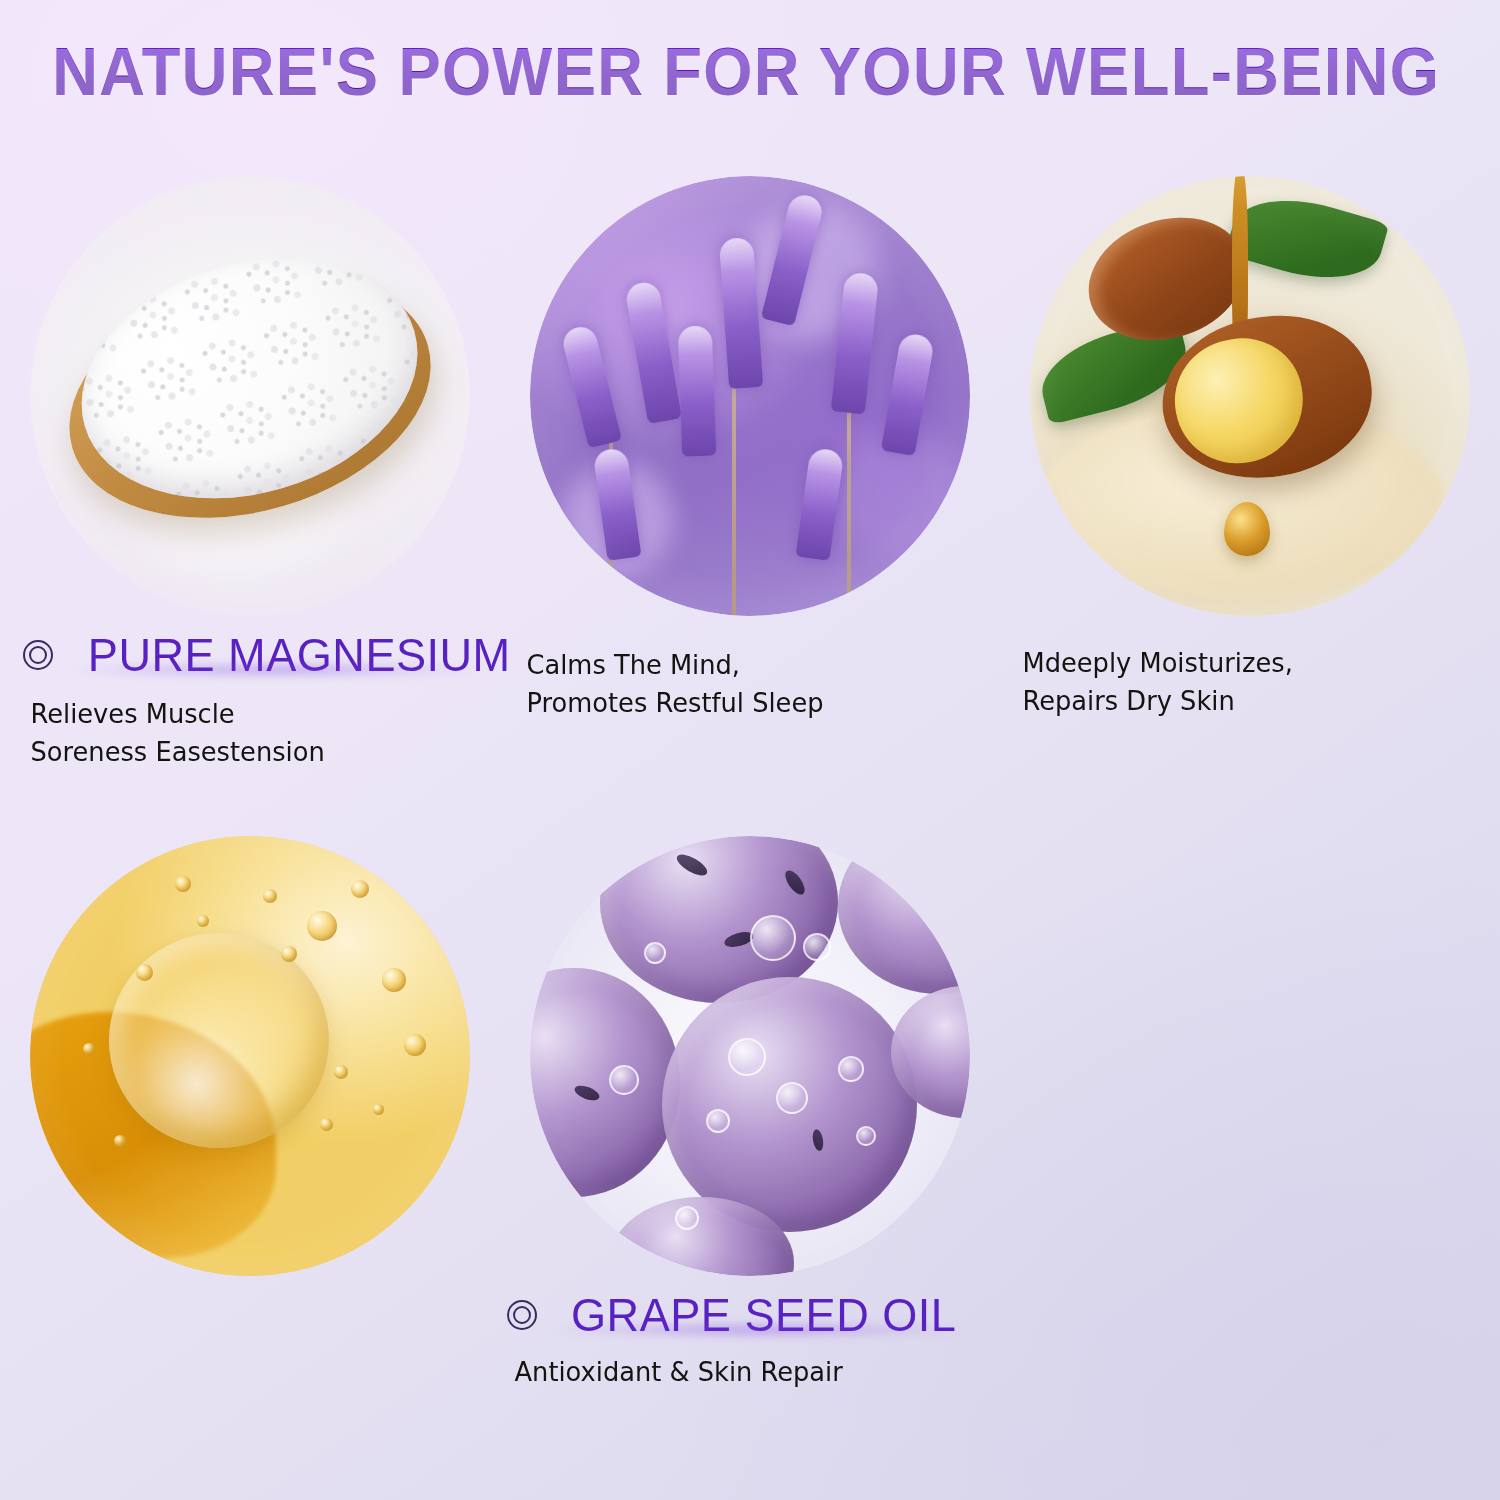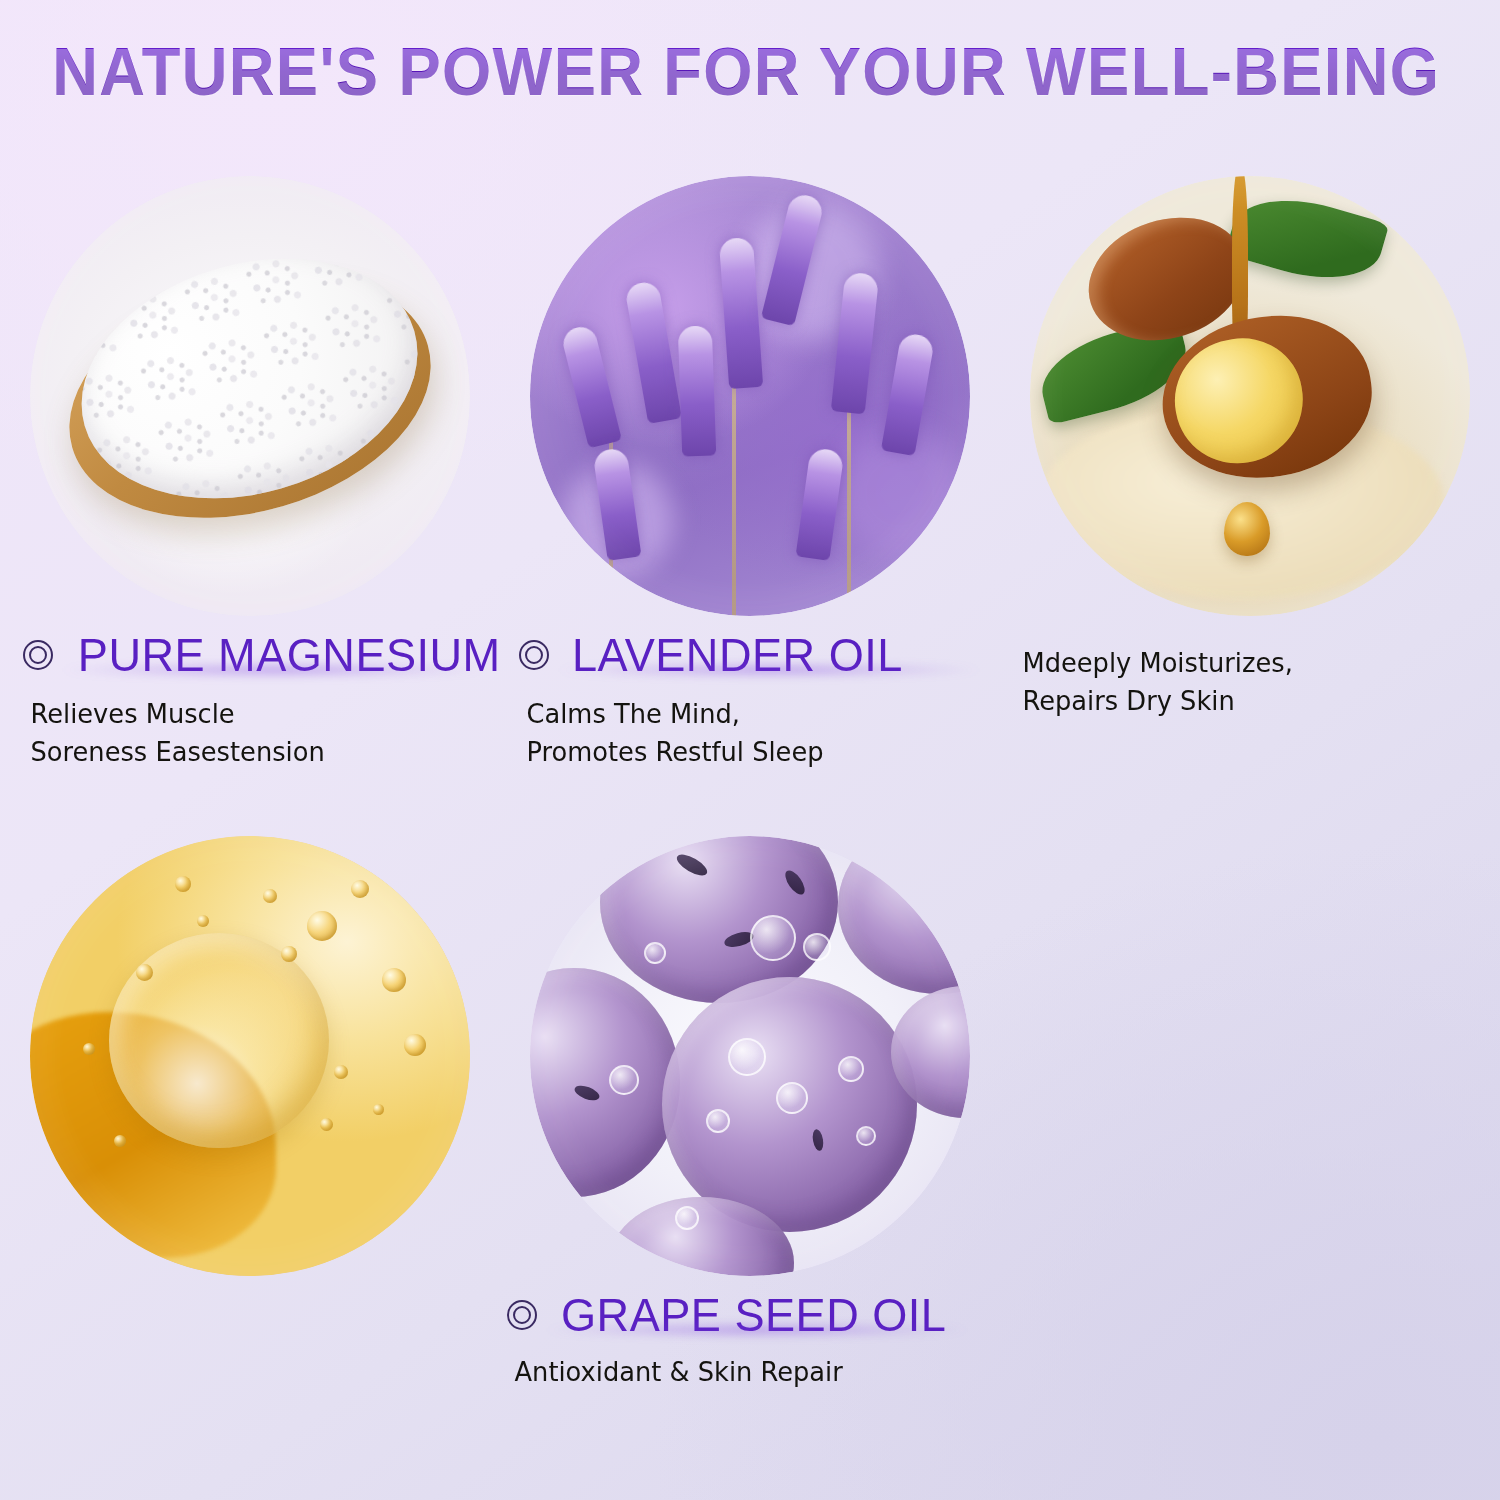--- a/index.html
+++ b/index.html
@@ -376,21 +376,21 @@
   
   .caption {
     width: 100%;
     text-align: center;
     margin-top: 14px;
   }
   .heading-row {
     display: flex;
     align-items: center;
     justify-content: center;
-    gap: 16px;
+    gap: 26px;
     position: relative;
   }
   .heading-row::after {
     content: "";
     position: absolute;
     left: 8%;
     right: 8%;
     bottom: 2px;
     height: 14px;
     background: radial-gradient(ellipse at center, rgba(123,63,222,0.45) 0%, rgba(123,63,222,0) 72%);
@@ -488,24 +488,20 @@
         <div class="lav-spike" style="left:56%;top:4%;height:130px;transform:rotate(14deg);"></div>
         <div class="lav-spike" style="left:70%;top:22%;height:140px;transform:rotate(6deg);"></div>
         <div class="lav-spike" style="left:24%;top:24%;height:140px;transform:rotate(-10deg);"></div>
         <div class="lav-spike" style="left:10%;top:34%;height:120px;transform:rotate(-14deg);"></div>
         <div class="lav-spike" style="left:34%;top:34%;height:130px;transform:rotate(-2deg);"></div>
         <div class="lav-spike" style="left:82%;top:36%;height:120px;transform:rotate(10deg);"></div>
         <div class="lav-spike" style="left:62%;top:62%;height:110px;transform:rotate(8deg);"></div>
         <div class="lav-spike" style="left:16%;top:62%;height:110px;transform:rotate(-8deg);"></div>
       </div>
       <div class="caption">
-        <div class="heading-row">
-          <span class="bullet-icon"></span>
-          <span class="heading">LAVENDER OIL</span>
-        </div>
         <div class="desc">Calms The Mind,
 Promotes Restful Sleep</div>
       </div>
     </div>
 
 
     <div class="cell" data-row="1" data-col="0">
       <div class="photo">
         <div class="art art-shea"></div>
         <div class="shea-pool"></div>

